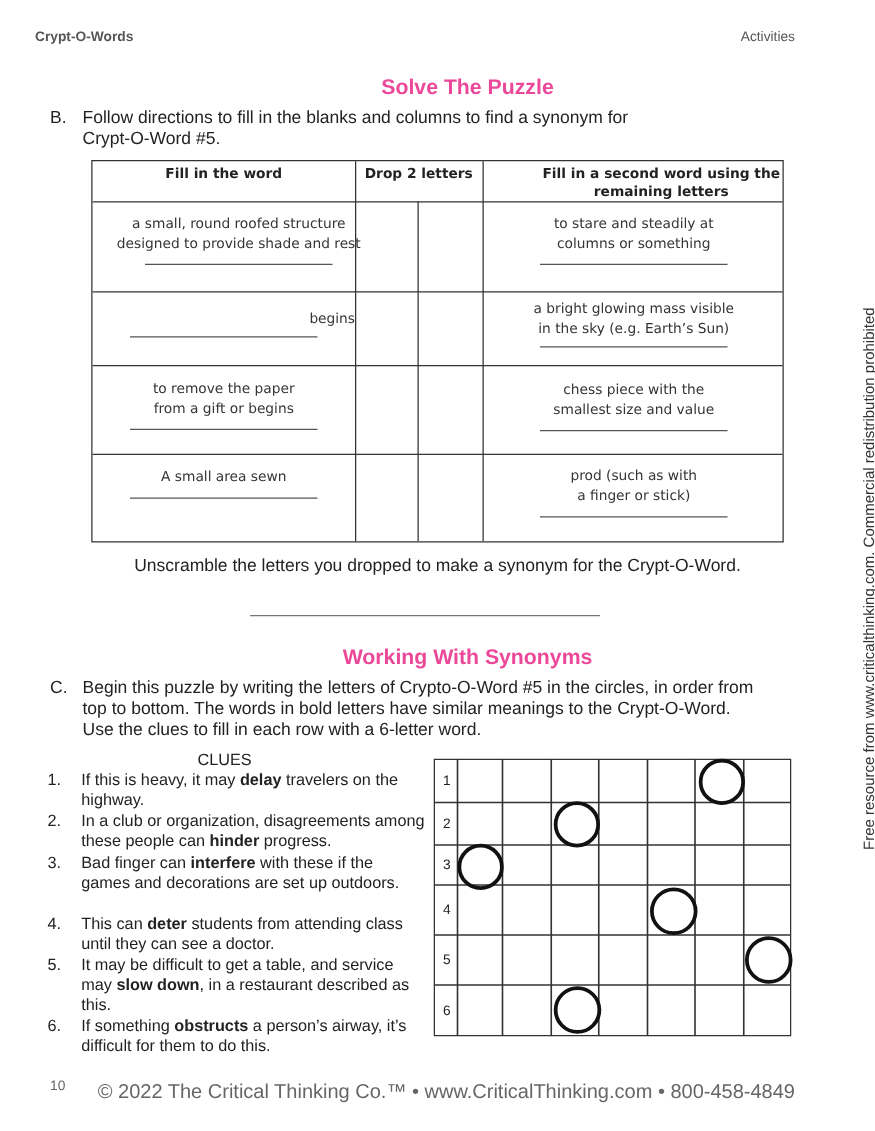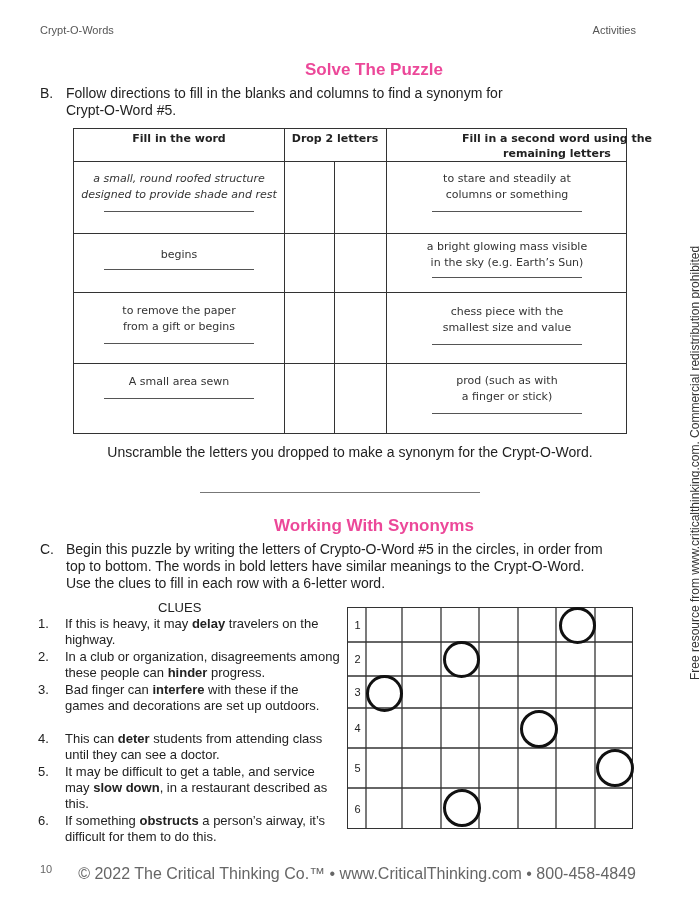--- a/index.html
+++ b/index.html
@@ -33,21 +33,21 @@
     .clue .n { position: absolute; left: 0; top: 0; }
     .clue .t { position: absolute; left: 27px; top: 0; width: 275px; }
 
     .side { position: absolute; left: 688px; top: 680px; transform-origin: 0 0; transform: rotate(-90deg);
             font-size: 12px; color: #333; white-space: nowrap; }
     .foot { font-size: 16px; color: #666; }
   </style>
 </head>
 <body>
 
-<div class="abs hdr" style="left:40px;">Crypt-O-Words</div>
+<div class="abs hdr" style="left:28px;font-weight:bold;">Crypt-O-Words</div>
 <div class="abs hdr" style="right:64px;">Activities</div>
 
 <div class="abs h2" style="top:60px;">Solve The Puzzle</div>
 <div class="abs para" style="left:40px; top:85px; width:600px; height:34px;">
   <span class="lbl">B.</span>
   <span class="txt">Follow directions to fill in the blanks and columns to find a synonym for</span>
   <span class="txt" style="top:17px;">Crypt-O-Word #5.</span>
 </div>
 
 <div class="tbl">
@@ -56,39 +56,39 @@
   <div class="vline inner" style="left:260px;"></div>
   <div class="vline" style="left:312px;"></div>
 
   <div class="hline" style="top:32px;"></div>
   <div class="hline" style="top:104px;"></div>
   <div class="hline" style="top:163px;"></div>
   <div class="hline" style="top:234px;"></div>
 
   <div class="th" style="left:0; width:210px;">Fill in the word</div>
   <div class="th" style="left:210px; width:102px;">Drop 2 letters</div>
-  <div class="th" style="left:328px; width:242px;padding-left:34px;">
+  <div class="th" style="left:300px; width:242px;padding-left:34px;">
     <div>Fill in a second word using   the</div>
     <div>remaining letters</div>
   </div>
 
-  <div class="cell" style="left:0; width:210px; top:42px;font-style:italic;">
+  <div class="cell" style="left:12px; width:210px; top:42px;">
     <div>a small, round roofed structure</div>
     <div>designed to provide shade and rest</div>
     <span class="blank"></span>
   </div>
   <div class="abs" style="left:212px; top:106px; width:48px; height:56px;"></div>
   <div class="abs" style="left:262px; top:106px; width:50px; height:56px;"></div>
   <div class="cell" style="left:312px; width:242px; top:42px;">
     <div>to stare  and steadily at</div>
     <div>columns or something</div>
     <span class="blank"></span>
   </div>
 
-  <div class="cell" style="left:0; width:210px; top:118px;">
+  <div class="cell" style="left:0; width:210px; top:118px;text-align:right;">
     <div>begins</div>
     <span class="blank" style="margin-top:6px;"></span>
   </div>
   <div class="cell" style="left:312px; width:242px; top:110px;">
     <div>a bright glowing mass visible</div>
     <div>in the sky (e.g. Earth’s Sun)</div>
     <span class="blank" style="margin-top:6px;"></span>
   </div>
 
   <div class="cell" style="left:0; width:210px; top:174px;">

